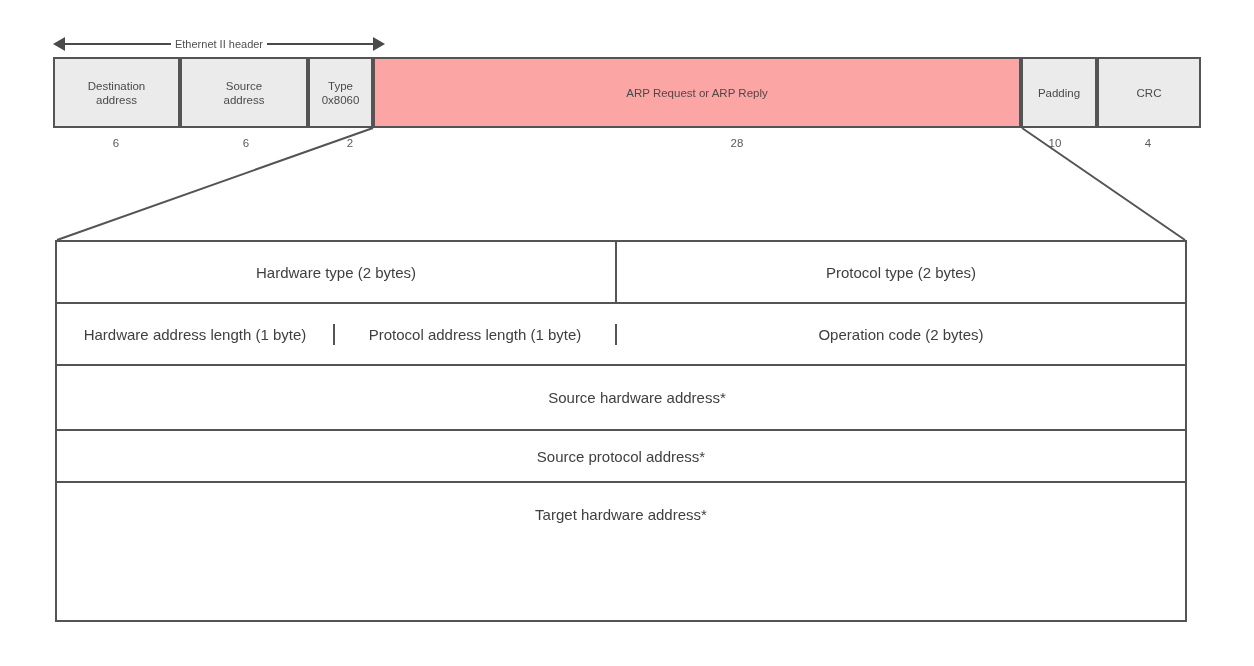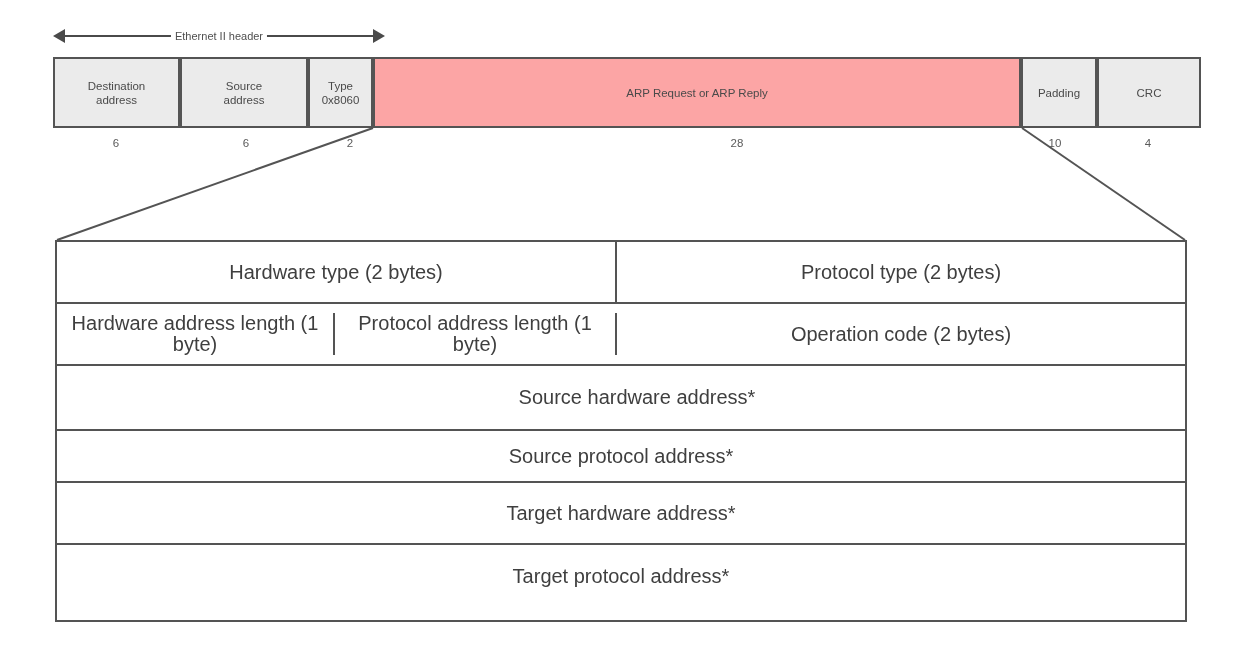--- a/index.html
+++ b/index.html
@@ -16,21 +16,21 @@
     width: 1254px;
     height: 666px;
     background: #ffffff;
     overflow: hidden;
   }
 
   
   .span-arrow {
     position: absolute;
     left: 53px;
-    top: 24px;
+    top: 32px;
     width: 332px;
     height: 24px;
   }
   .span-line {
     position: absolute;
     left: 10px;
     top: 11px;
     width: 312px;
     height: 2px;
     background: #4a4a4a;
@@ -129,21 +129,21 @@
     box-sizing: border-box;
     border-bottom: 2px solid #545454;
   }
   .arp-row:last-child { border-bottom: none; }
   .arp-cell {
     box-sizing: border-box;
     display: flex;
     align-items: center;
     justify-content: center;
     text-align: center;
-    font-size: 20px;
+    font-size: 15px;
     line-height: 21px;
     color: #3f3f3f;
     border-right: 2px solid #545454;
   }
   .arp-cell:last-child { border-right: none; }
   .arp-cell .celltext { padding: 0 6px; }
 </style>
 </head>
 <body>
 
@@ -228,20 +228,15 @@
       <div class="arp-row" style="height: 52px;">
         <div class="arp-cell" style="width: 1132px;">
           <div class="celltext">Source protocol address*</div>
         </div>
       </div>
       <div class="arp-row" style="height: 62px;">
         <div class="arp-cell" style="width: 1132px;">
           <div class="celltext">Target hardware  address*</div>
         </div>
       </div>
-      <div class="arp-row" style="height: 63px;">
-        <div class="arp-cell" style="width: 1132px;">
-          <div class="celltext">Target protocol address*</div>
-        </div>
-      </div>
     </div>
 
 </div>
 
 </body></html>

